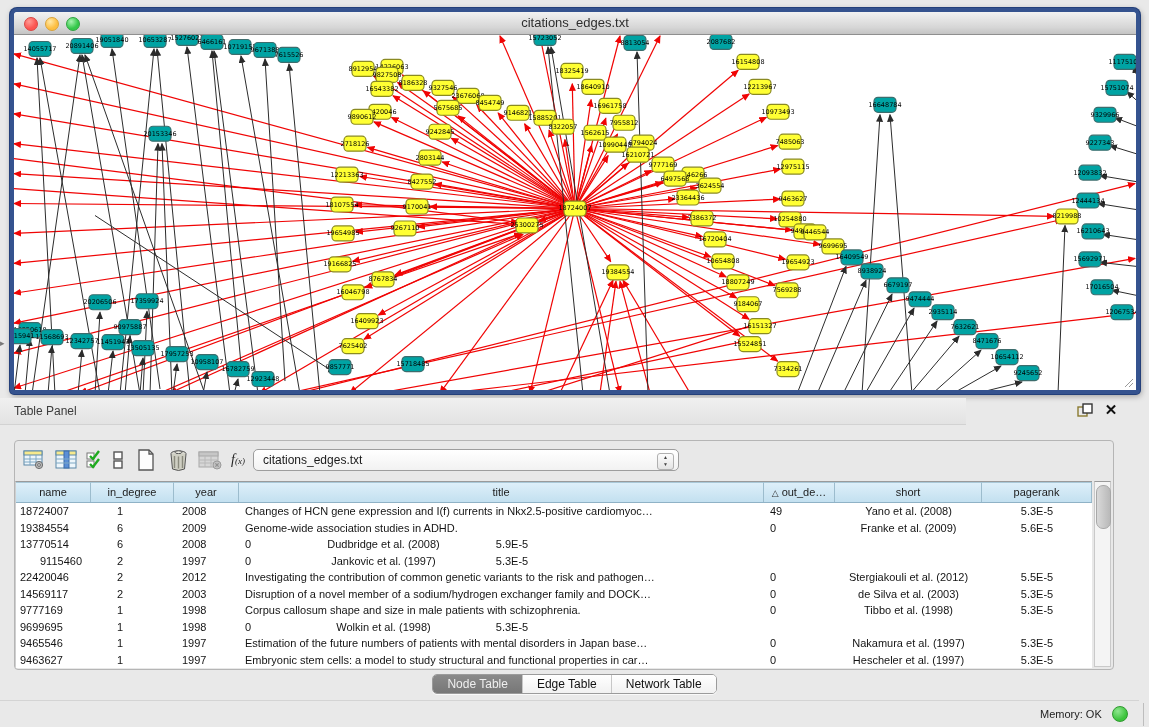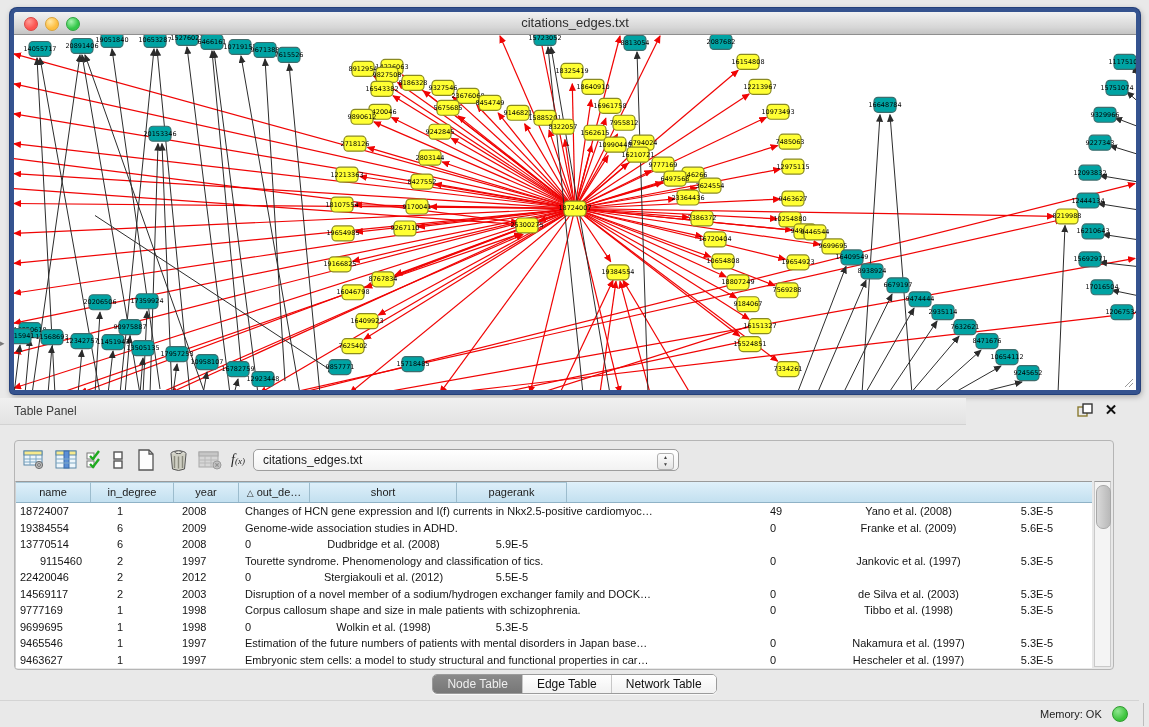--- a/index.html
+++ b/index.html
@@ -768,20 +768,21 @@
       <span>citations_edges.txt</span>
       <div class="stepper">▲<br>▼</div>
     </div>
   </div>
 
   <div class="grid">
     <div class="hrow" id="hdr">
         <div class="hcell" style="width: 75px; flex: 0 0 75px;">name</div>
         <div class="hcell" style="width: 83px; flex: 0 0 83px;">in_degree</div>
         <div class="hcell" style="width: 65px; flex: 0 0 65px;">year</div>
+        <div class="hcell" style="width: 525px; flex: 0 0 525px;">title</div>
         <div class="hcell" style="width: 71px; flex: 0 0 71px;"><span class="sortg">△</span>out_de…</div>
         <div class="hcell" style="width: 147px; flex: 0 0 147px;">short</div>
         <div class="hcell" style="width: 110px; flex: 0 0 110px;">pagerank</div>
       </div>
     <div id="rows">
         <div class="trow">
           <div class="tcell al0" style="width: 75px; flex: 0 0 75px;">18724007</div>
           <div class="tcell al1" style="width: 83px; flex: 0 0 83px;">1</div>
           <div class="tcell al2" style="width: 65px; flex: 0 0 65px;">2008</div>
           <div class="tcell al3" style="width: 525px; flex: 0 0 525px;">Changes of HCN gene expression and I(f) currents in Nkx2.5-positive cardiomyoc…</div>
@@ -803,29 +804,29 @@
           <div class="tcell al1" style="width: 83px; flex: 0 0 83px;">6</div>
           <div class="tcell al2" style="width: 65px; flex: 0 0 65px;">2008</div>
           <div class="tcell al4" style="width: 71px; flex: 0 0 71px;">0</div>
           <div class="tcell alc" style="width: 147px; flex: 0 0 147px;">Dudbridge et al. (2008)</div>
           <div class="tcell alc" style="width: 110px; flex: 0 0 110px;">5.9E-5</div>
         </div>
         <div class="trow">
           <div class="tcell al0" style="width: 75px; flex: 0 0 75px; padding-left: 24px;">9115460</div>
           <div class="tcell al1" style="width: 83px; flex: 0 0 83px;">2</div>
           <div class="tcell al2" style="width: 65px; flex: 0 0 65px;">1997</div>
-          <div class="tcell al3" style="width: 525px; flex: 0 0 525px;">Tourette syndrome. Phenomenology and classification of tics.</div>
           <div class="tcell al4" style="width: 71px; flex: 0 0 71px;">0</div>
           <div class="tcell alc" style="width: 147px; flex: 0 0 147px;">Jankovic et al. (1997)</div>
           <div class="tcell alc" style="width: 110px; flex: 0 0 110px;">5.3E-5</div>
         </div>
         <div class="trow">
           <div class="tcell al0" style="width: 75px; flex: 0 0 75px;">22420046</div>
           <div class="tcell al1" style="width: 83px; flex: 0 0 83px;">2</div>
           <div class="tcell al2" style="width: 65px; flex: 0 0 65px;">2012</div>
+          <div class="tcell al3" style="width: 525px; flex: 0 0 525px;">Investigating the contribution of common genetic variants to the risk and pathogen…</div>
           <div class="tcell al4" style="width: 71px; flex: 0 0 71px;">0</div>
           <div class="tcell alc" style="width: 147px; flex: 0 0 147px;">Stergiakouli et al. (2012)</div>
           <div class="tcell alc" style="width: 110px; flex: 0 0 110px;">5.5E-5</div>
         </div>
         <div class="trow">
           <div class="tcell al0" style="width: 75px; flex: 0 0 75px;">14569117</div>
           <div class="tcell al1" style="width: 83px; flex: 0 0 83px;">2</div>
           <div class="tcell al2" style="width: 65px; flex: 0 0 65px;">2003</div>
           <div class="tcell al3" style="width: 525px; flex: 0 0 525px;">Disruption of a novel member of a sodium/hydrogen exchanger family and DOCK…</div>
           <div class="tcell al4" style="width: 71px; flex: 0 0 71px;">0</div>

